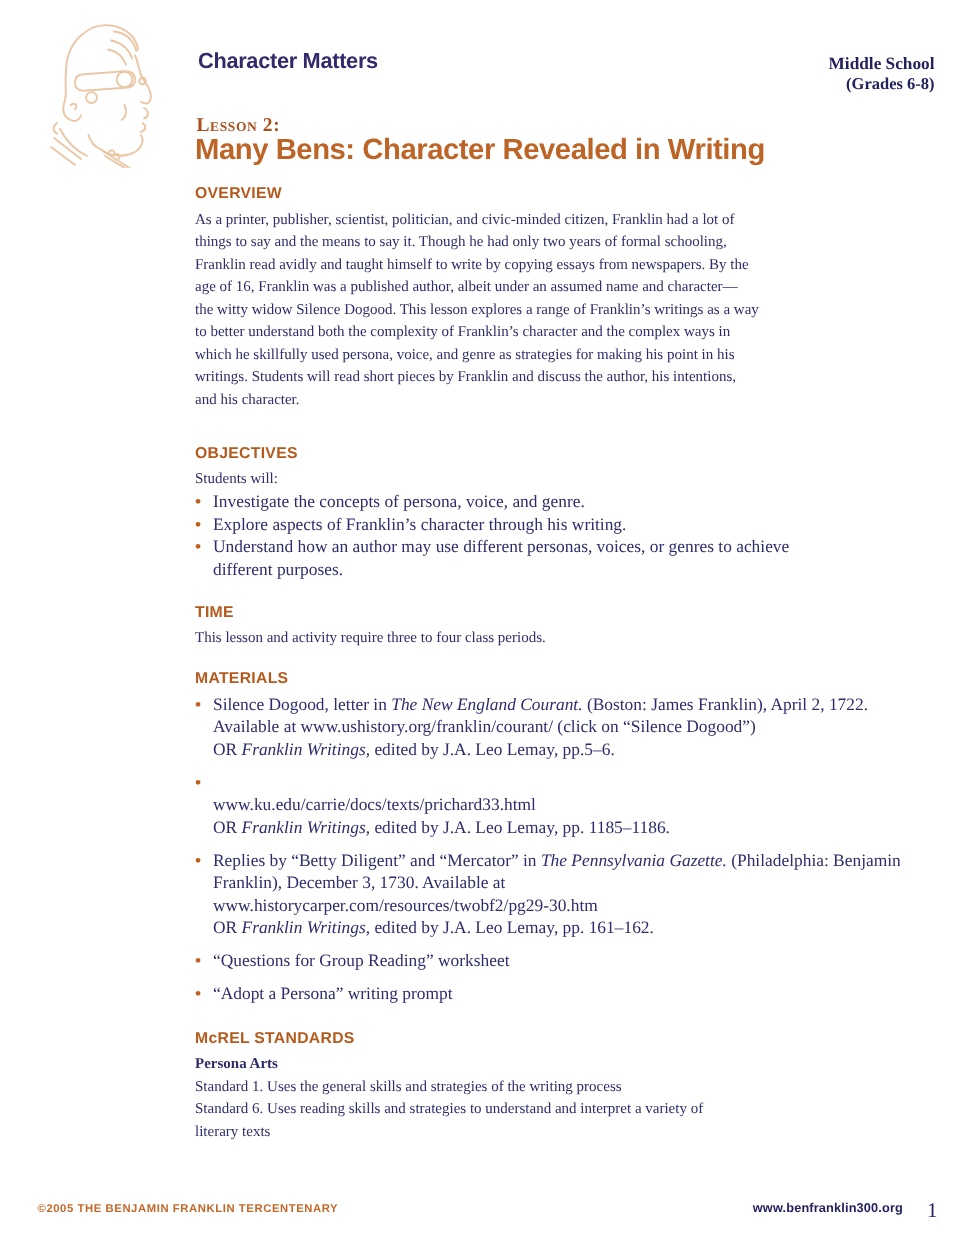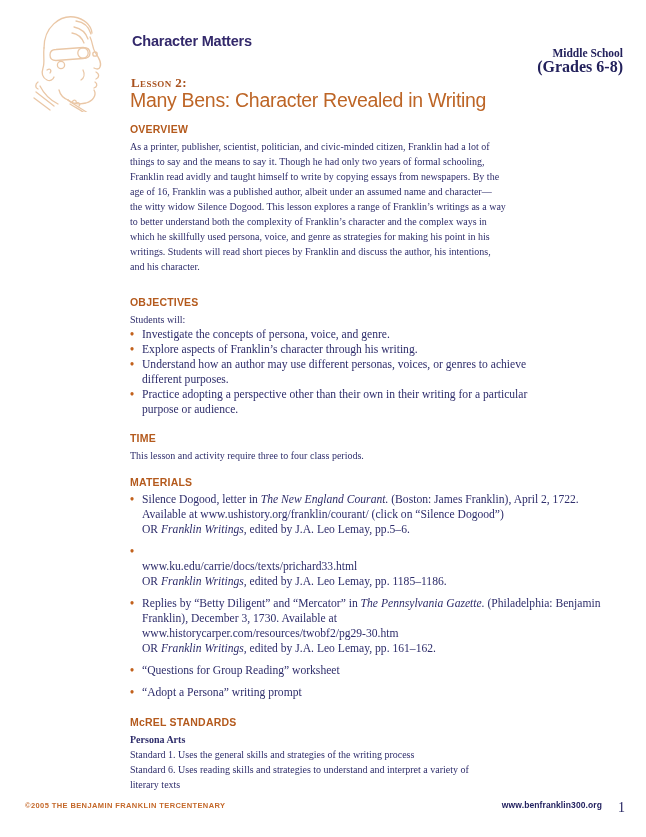--- a/index.html
+++ b/index.html
@@ -12,34 +12,34 @@
   }
   
   .sketch{position:absolute;left:16px;top:8px;}
   .brand{
     position:absolute;left:132px;top:33px;
     font-family:"Liberation Sans",sans-serif;
     font-weight:bold;font-size:14.5px;letter-spacing:-0.2px;
     color:#33296b;
   }
   .level{
-    position:absolute;right:23px;top:46px;text-align:right;
+    position:absolute;right:23px;top:36px;text-align:right;
     color:#23215c;font-weight:bold;
   }
   .level .l1{font-size:11.5px;line-height:14px;}
-  .level .l2{font-size:16px;line-height:13px;}
+  .level .l2{font-size:11px;line-height:13px;}
   .eyebrow{
     position:absolute;left:131px;top:75px;
     font-variant:small-caps;font-weight:bold;
     font-size:13px;letter-spacing:0.4px;color:#a8511d;
   }
   .title{
     position:absolute;left:130px;top:89px;margin:0;
     font-family:"Liberation Sans",sans-serif;
-    font-weight:normal;font-size:19.5px;letter-spacing:-0.3px;
+    font-weight:bold;font-size:19.5px;letter-spacing:-0.3px;
     color:#bd6526;
   }
   
   .content{
     position:absolute;left:130px;top:123px;width:498px;
     color:#2e2d6b;
   }
   .sec{
     margin:0 0 4px 0;
     font-family:"Liberation Sans",sans-serif;
@@ -143,22 +143,20 @@
     <p class="body">Students will:</p>
     <ul class="bullets">
 
         <li class="pre">Investigate the concepts of persona, voice, and genre.</li>
 
         <li class="pre">Explore aspects of Franklin’s character through his writing.</li>
 
         <li class="pre">Understand how an author may use different personas, voices, or genres to achieve
 different purposes.</li>
 
-        <li class="pre">Practice adopting a perspective other than their own in their writing for a particular
-purpose or audience.</li>
       </ul>
 
     <h2 class="sec time">TIME</h2>
     <p class="body">This lesson and activity require three to four class periods.</p>
 
     <h2 class="sec mat">MATERIALS</h2>
     <ul class="bullets materials">
 
         <li><span>Silence Dogood, letter in </span><i>The New England Courant.</i><span> (Boston: James Franklin), April 2, 1722.</span><br><span>Available at www.ushistory.org/franklin/courant/ (click on “Silence Dogood”)</span><br><span>OR </span><i>Franklin Writings</i><span>, edited by J.A. Leo Lemay, pp.5–6.</span></li>
 

